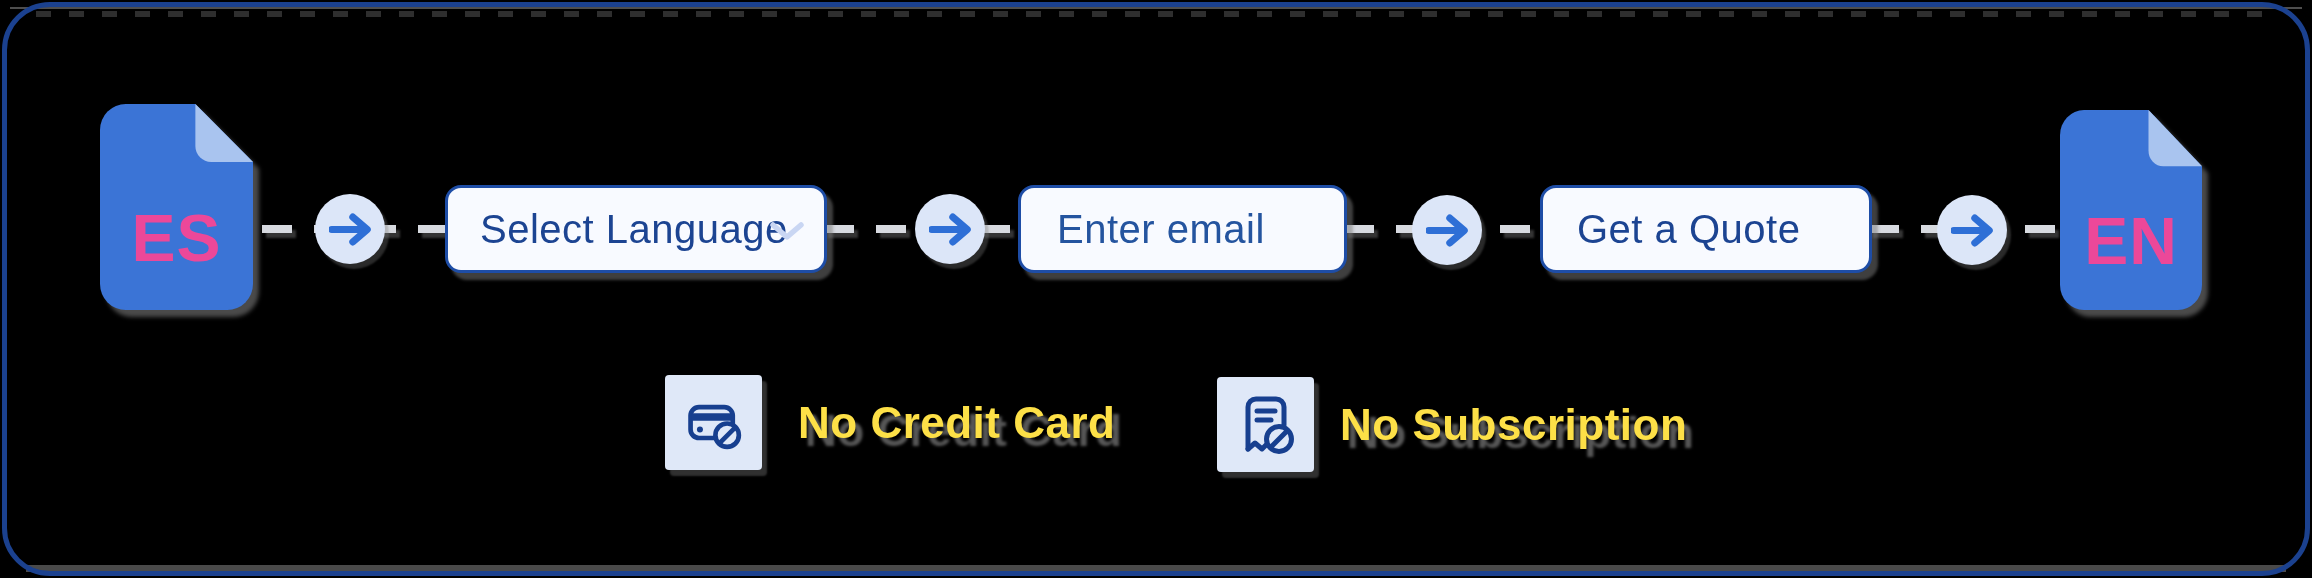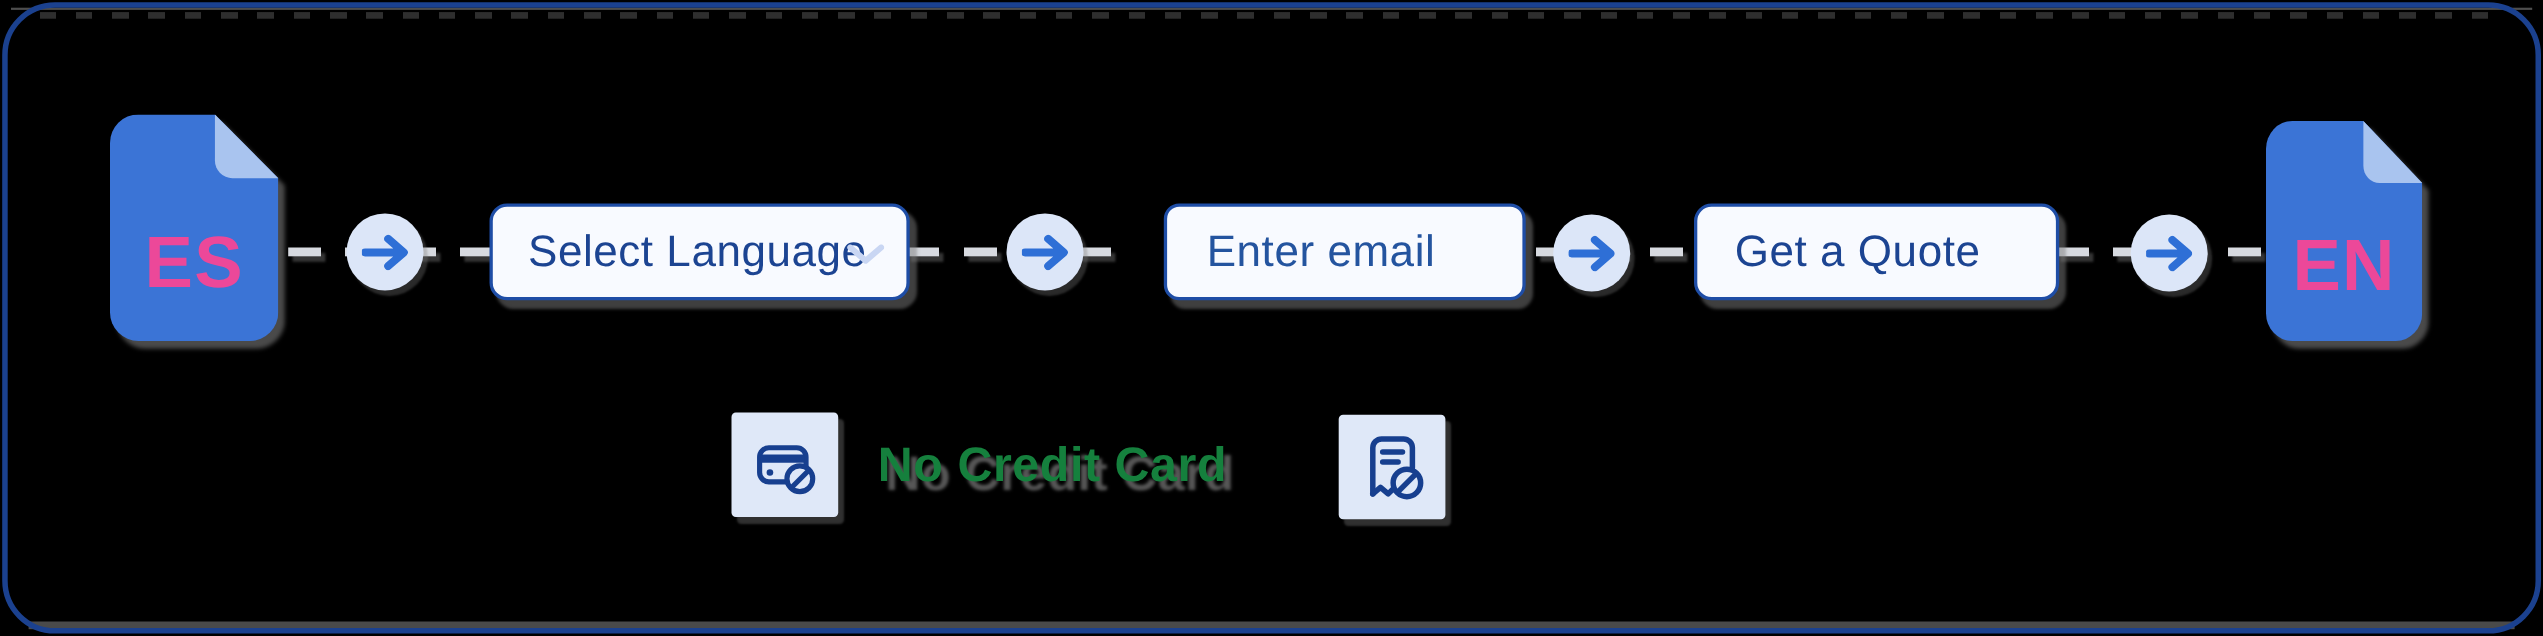--- a/index.html
+++ b/index.html
@@ -56,35 +56,35 @@
   .box{
     position:absolute;top:185px;height:88px;box-sizing:border-box;
     background:#f8faff;border:3px solid #1e4da6;border-radius:16px;
     box-shadow:6px 7px 3px rgba(125,125,125,.5);
     display:flex;align-items:center;z-index:4;
     font-family:"Liberation Sans", sans-serif;
     font-size:40px;font-weight:500;color:#1c4492;letter-spacing:.5px;
   }
   .box-select{left:445px;width:382px;padding-left:32px;cursor:pointer;}
   .box-select .chev{position:absolute;right:20px;top:34px;}
-  .box-input{left:1058px;width:329px;padding-left:36px;outline:none;border-radius:14px;}
+  .box-input{left:1018px;width:329px;padding-left:36px;outline:none;}
   .box-input::placeholder{color:#24549f;opacity:1;}
   .box-button{left:1540px;width:332px;padding-left:34px;cursor:pointer;align-items:center;}
 
   
   .badge{position:absolute;display:flex;align-items:center;z-index:4;}
   .badge-1{left:665px;top:375px;gap:36px;}
   .badge-2{left:1217px;top:377px;gap:26px;}
   .badge-square{
     width:97px;height:95px;background:#dfe8f8;border-radius:4px;
     display:flex;align-items:center;justify-content:center;
     box-shadow:5px 6px 2px rgba(120,120,120,.4);
   }
   .badge-label{
-    font-size:44px;font-weight:700;color:#15803d;letter-spacing:.5px;white-space:nowrap;
+    font-size:44px;font-weight:700;color:#fde047;letter-spacing:.5px;white-space:nowrap;
     text-shadow:7px 8px 3px rgba(110,110,110,.8);
   }
 </style>
 </head>
 <body>
 
 <div class="top-hairline"></div>
 <div class="top-dashes"></div>
 <div class="bottom-hairline"></div>
 <div class="card"></div>
@@ -161,13 +161,14 @@
   <div class="badge-square">
     <svg width="58" height="60" viewBox="0 0 56 60" fill="none">
       <path d="M10 54 V12 A8 8 0 0 1 18 4 H38 A8 8 0 0 1 46 12 V30" stroke="#173f8f" stroke-width="5" stroke-linecap="round"></path>
       <path d="M10 54 L17 48 L24 54 L28 50" stroke="#173f8f" stroke-width="5" stroke-linecap="round" stroke-linejoin="round"></path>
       <line x1="19" y1="16" x2="37" y2="16" stroke="#173f8f" stroke-width="5" stroke-linecap="round"></line>
       <line x1="19" y1="25" x2="33" y2="25" stroke="#173f8f" stroke-width="5" stroke-linecap="round"></line>
       <circle cx="41" cy="44" r="12.5" fill="#dfe8f8" stroke="#173f8f" stroke-width="5"></circle>
       <line x1="33.5" y1="51.5" x2="48.5" y2="36.5" stroke="#173f8f" stroke-width="5" stroke-linecap="round"></line>
     </svg>
   </div>
+  <span class="badge-label">No Subscription</span>
 </div>
 
 </body></html>

